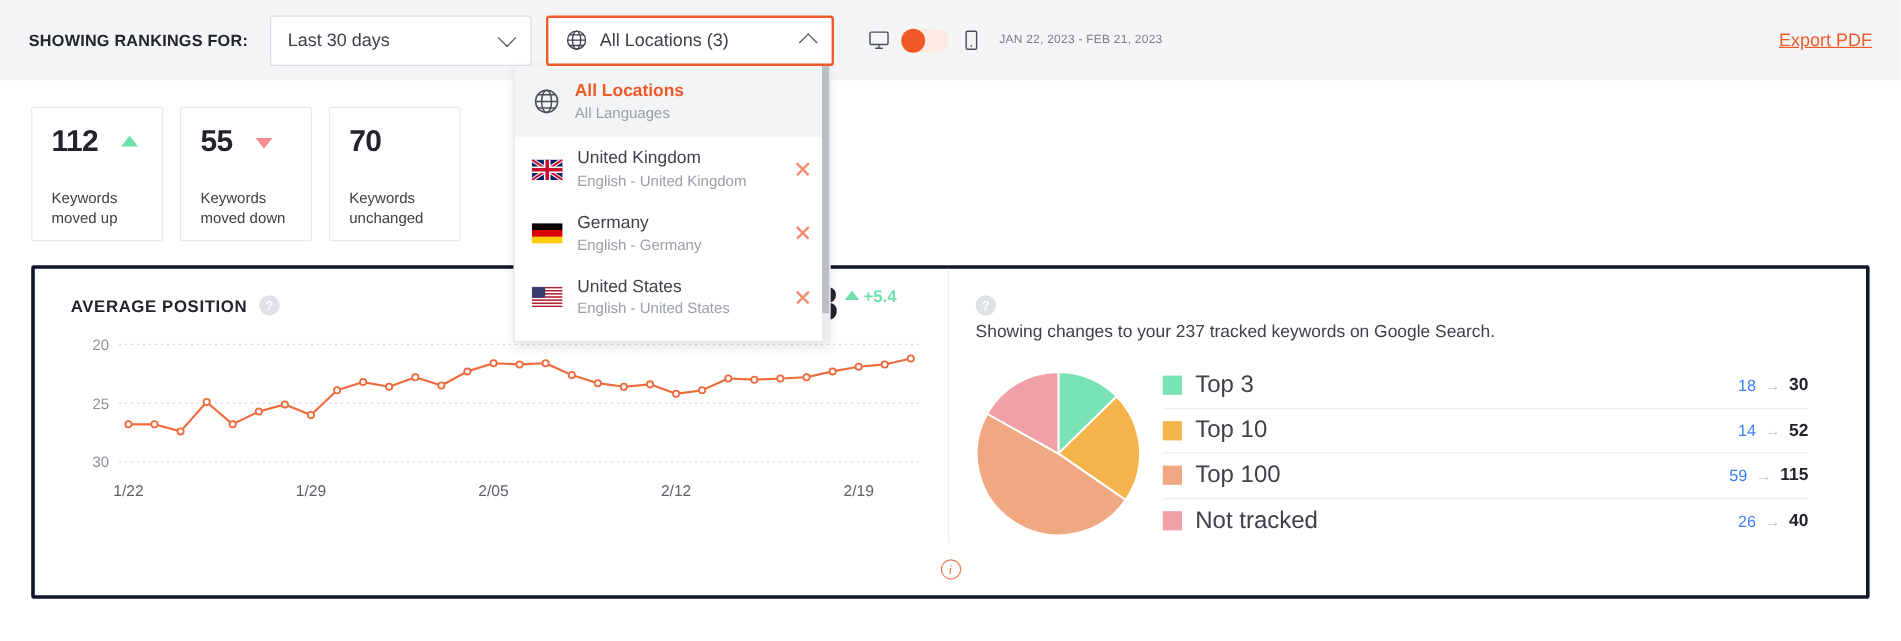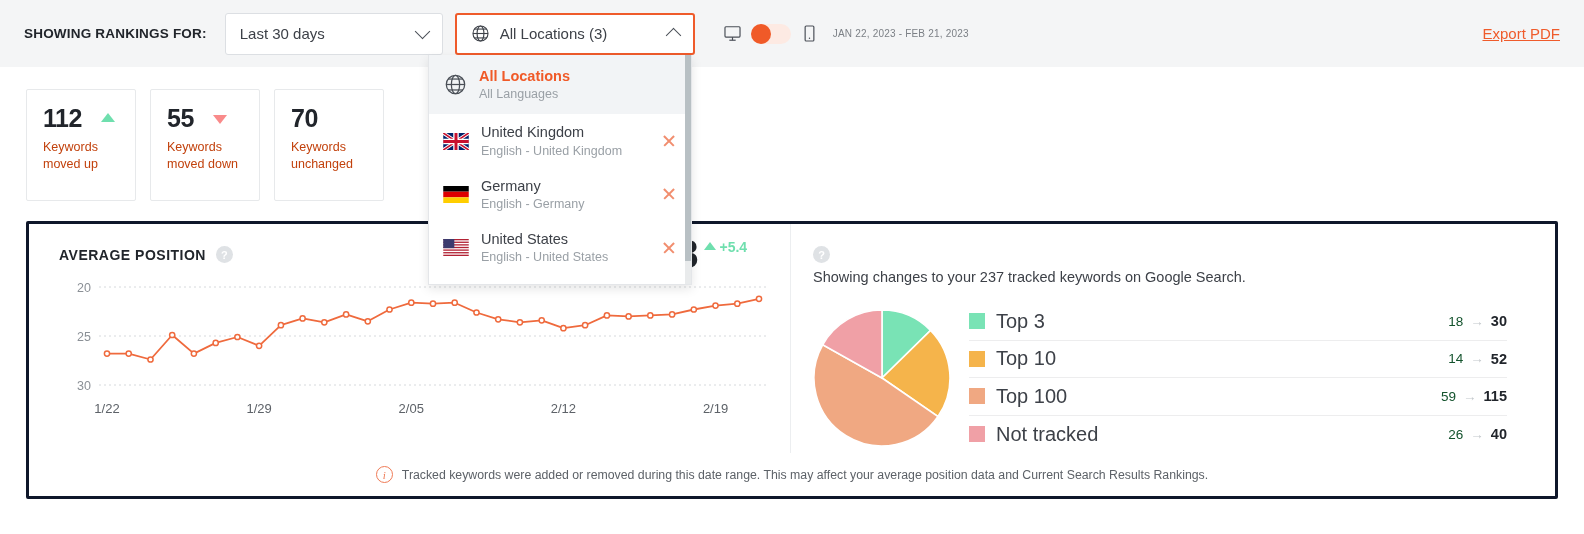--- a/index.html
+++ b/index.html
@@ -169,23 +169,23 @@
     margin-top: -2px;
   }
   .tri-down {
     width: 0; height: 0;
     border-left: 7px solid transparent;
     border-right: 7px solid transparent;
     border-top: 9px solid #f98a8a;
     margin-top: 2px;
   }
   .stat-label {
-    margin-top: 6px;
+    margin-top: 24px;
     font-size: 12.5px;
-    color: #c2410c;
+    color: #404040;
     line-height: 1.35;
     max-width: 88px;
   }
 
   
   .panel {
     margin: 20px 26px 0 26px;
     border: 3px solid #0f172a;
     border-radius: 2px;
     background: #fff;
@@ -235,21 +235,21 @@
   .legend-row {
     display: flex; align-items: center;
     height: 37.5px;
     border-bottom: 1px solid #ededee;
     gap: 11px;
   }
   .legend-row:last-child { border-bottom: none; }
   .swatch { width: 16px; height: 16px; flex: none; }
   .legend-label { font-size: 20px; color: #3d4148; }
   .legend-vals { margin-left: auto; display: flex; align-items: center; gap: 7px; }
-  .val-old { font-size: 13.5px; color: #14532d; }
+  .val-old { font-size: 13.5px; color: #3b82f6; }
   .arrow-r { font-size: 13.5px; color: #c3c7cb; }
   .val-new { font-size: 14.5px; color: #21252b; font-weight: bold; }
 
   
   .note {
     height: 44px;
     display: flex; align-items: center; justify-content: center;
     gap: 9px;
     font-size: 12.3px; color: #5d6268;
   }
@@ -529,21 +529,20 @@
               <span class="val-new">40</span>
             </span>
           </div>
         </div>
       </div>
     </div>
   </div>
 
   <div class="note">
     <span class="info-i">i</span>
-    <span>Tracked keywords were added or removed during this date range. This may affect your average position data and Current Search Results Rankings.</span>
   </div>
 </div>
 
 <div class="avg-big">
   <span class="avg-num">38</span>
   <span class="avg-delta">
     <span class="tri-up"></span>
     <span class="avg-delta-text">+5.4</span>
   </span>
 </div>

